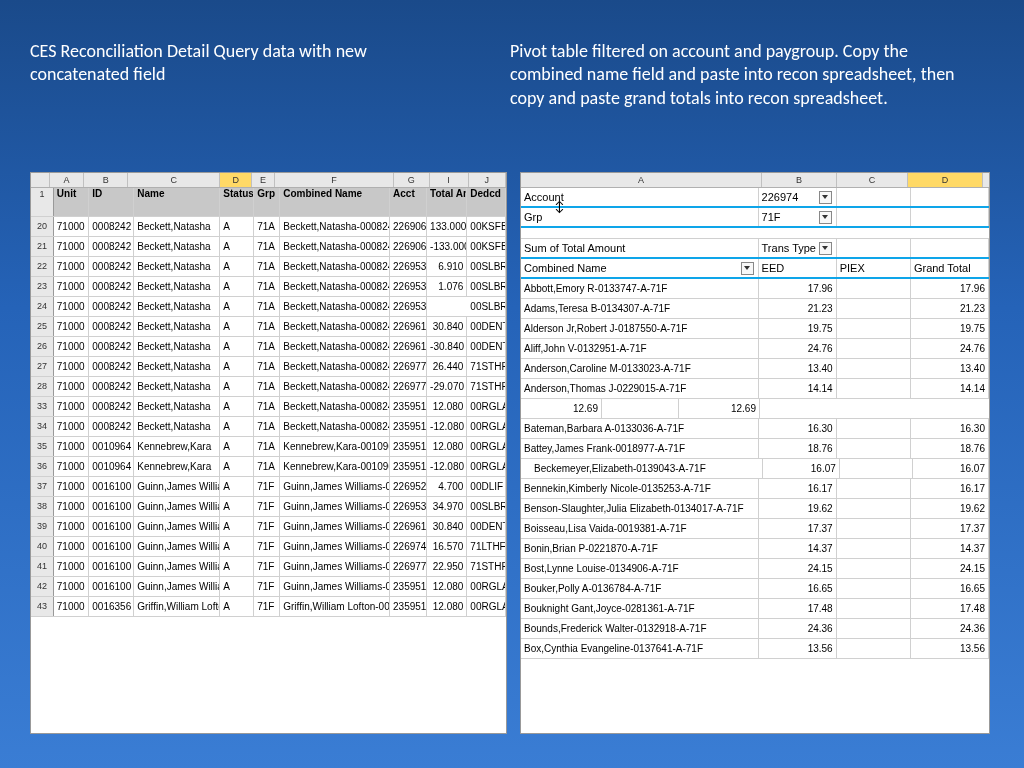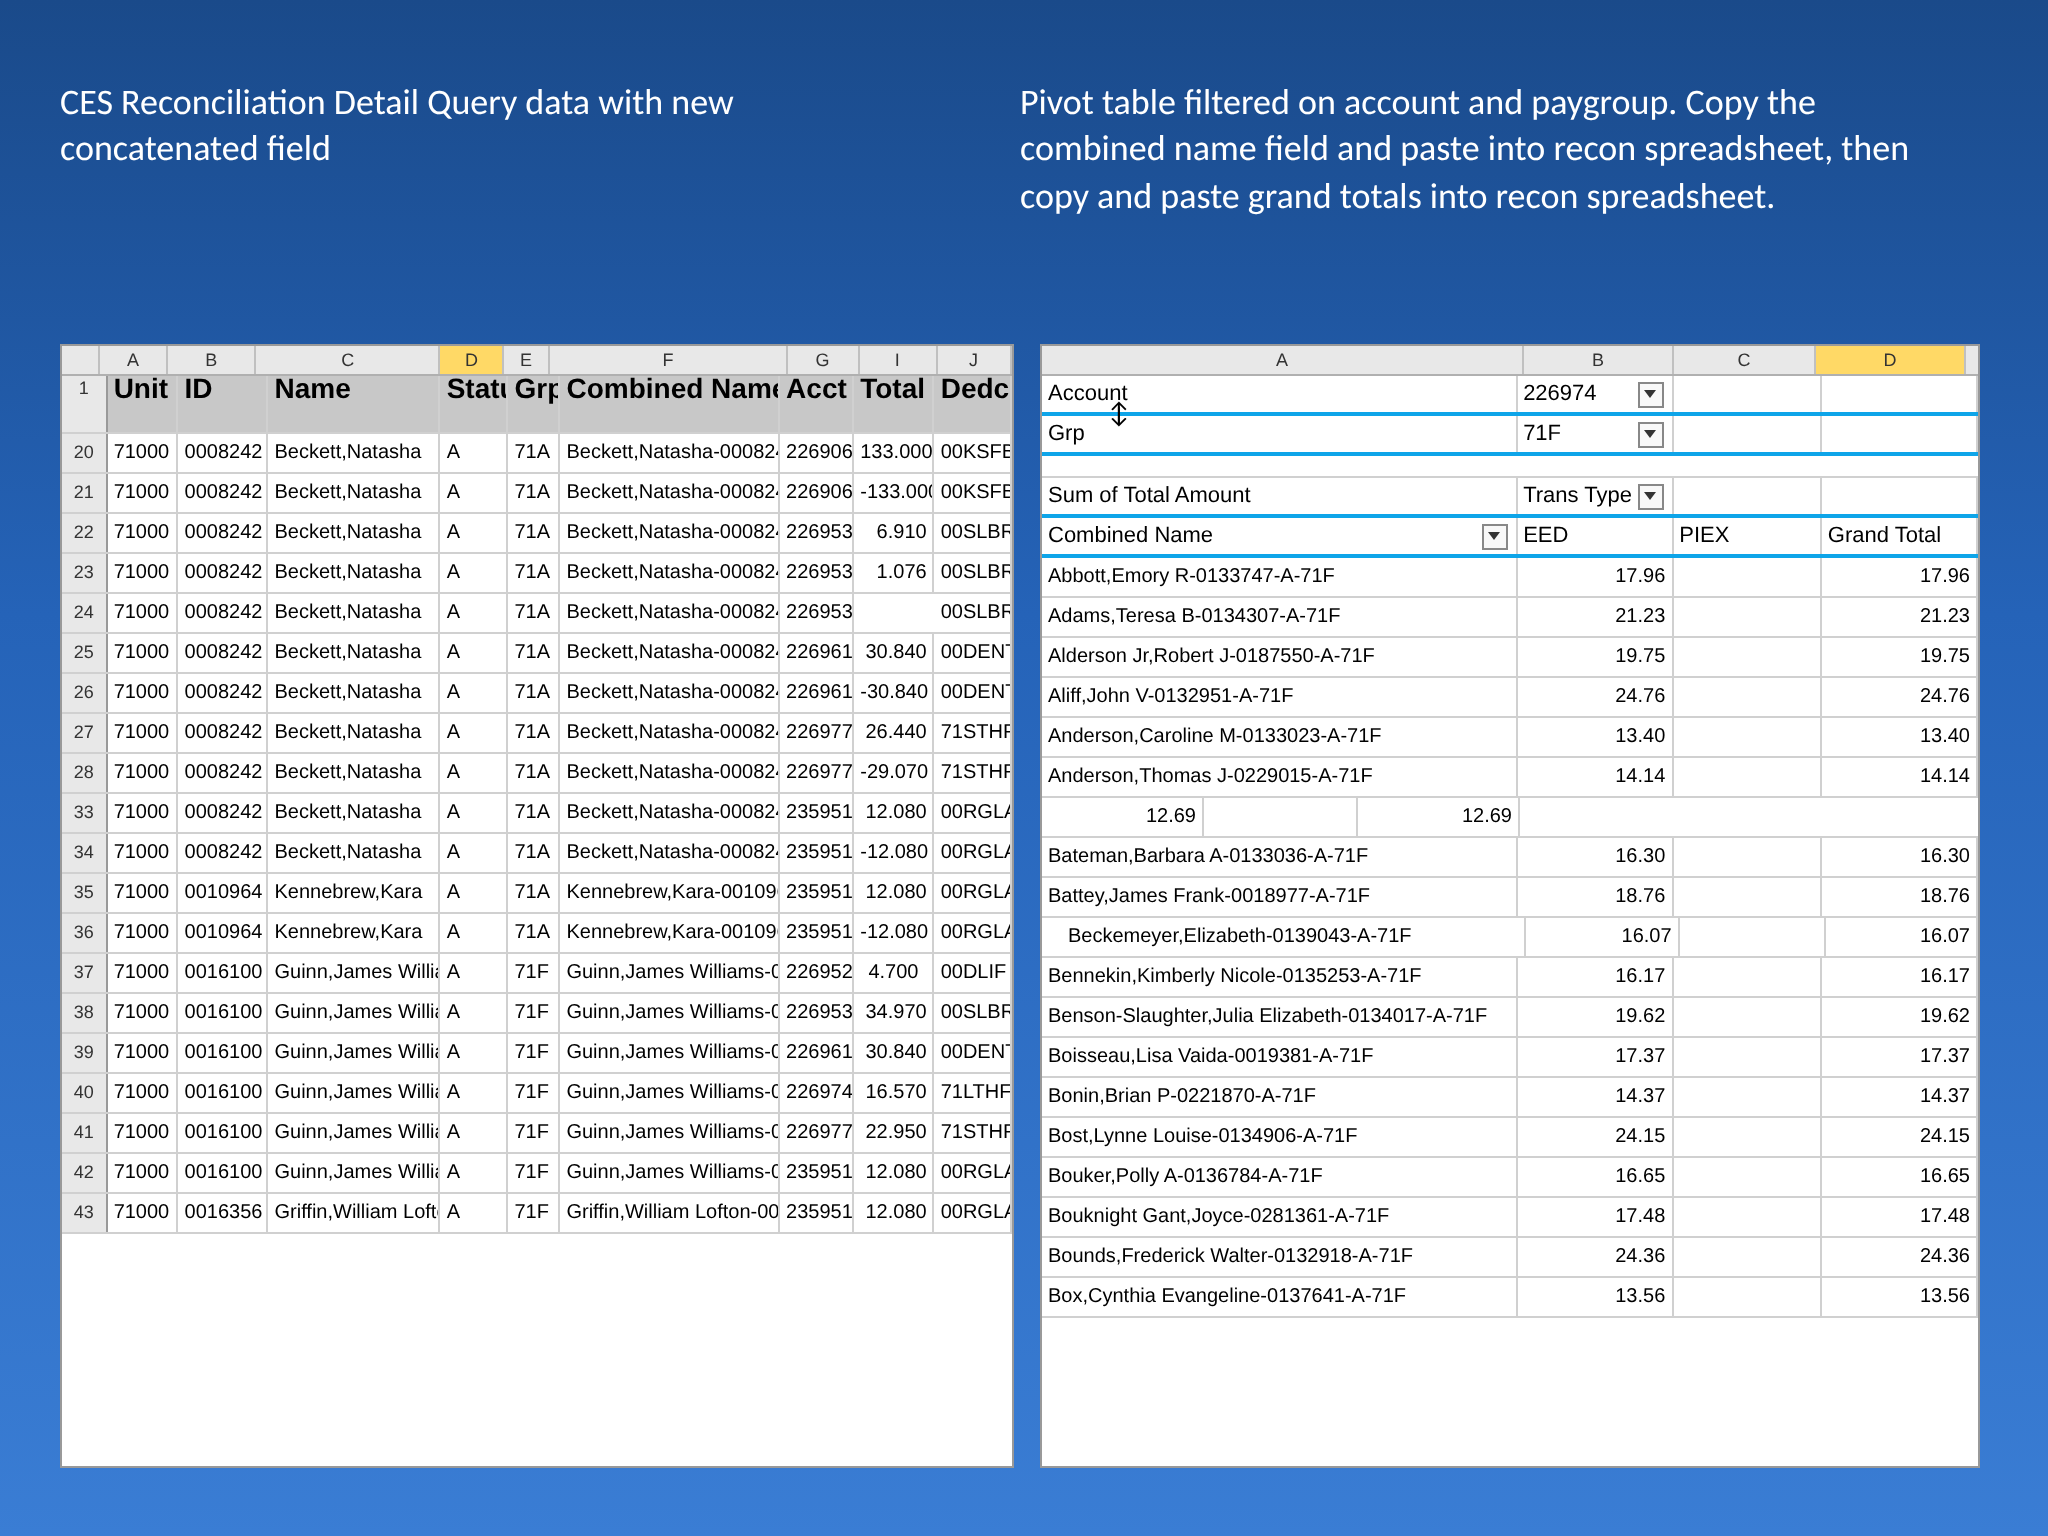--- a/index.html
+++ b/index.html
@@ -9,21 +9,21 @@
 .cap-right{top:40px;left:510px;width:470px}
 .sheet{position:absolute;background:#fff;border:1px solid #999;font-family:Tahoma,Arial,sans-serif;font-size:10px;color:#000}
 .sheet-left{top:172px;left:30px;width:475px;height:560px}
 .sheet-right{top:172px;left:520px;width:468px;height:560px}
 .hdr-row{display:flex;background:#e8e8e8;border-bottom:1px solid #b0b0b0;height:14px}
 .col-head{border-right:1px solid #c0c0c0;text-align:center;font-size:9px;color:#333;line-height:14px}
 .col-head.sel{background:#ffd966}
 .row{display:flex;border-bottom:1px solid #d0d0d0;height:19px;line-height:19px}
 .cell{border-right:1px solid #d0d0d0;padding:0 3px;overflow:hidden;white-space:nowrap;font-size:10px}
 .rh{background:#e8e8e8;text-align:center;color:#333;font-size:9px;border-right:1px solid #999}
-.th{background:#c8c8c8;font-weight:bold;font-size:14px}
+.th{background:#c8c8c8;font-weight:bold;font-size:10px}
 .num{text-align:right}
 .small-filter{display:inline-block;width:11px;height:11px;border:1px solid #888;background:#f8f8f8;float:right;margin:3px 1px 0 0;position:relative}
 .small-filter:after{content:"";position:absolute;top:3px;left:2px;border-left:3px solid transparent;border-right:3px solid transparent;border-top:4px solid #333}
 .pivot-filter-row{display:flex;border-bottom:2px solid #0ea5e9;height:18px;line-height:18px}
 .pivot-filter-row .cell{font-size:11px}
 .gap-row{height:10px;border-bottom:1px solid #d0d0d0}
 .cursor{position:absolute;font-size:14px;top:198px;left:554px;pointer-events:none}
 </style>
 </head>
 <body>
@@ -216,21 +216,21 @@
         </div>
         <div class="row">
           <div class="cell rh" style="width: 20px;">37</div>
           <div class="cell" style="width: 36px;">71000</div>
           <div class="cell" style="width: 48px;">0016100</div>
           <div class="cell" style="width: 100px;">Guinn,James Williams</div>
           <div class="cell" style="width: 34px;">A</div>
           <div class="cell" style="width: 24px;">71F</div>
           <div class="cell" style="width: 130px;">Guinn,James Williams-0016100-A-71F</div>
           <div class="cell num" style="width: 38px;">226952</div>
-          <div class="cell num" style="width: 42px; text-align: center;">4.700</div>
+          <div class="cell num" style="width: 42px;">4.700</div>
           <div class="cell num" style="width: 40px;">00DLIF</div>
         </div>
         <div class="row">
           <div class="cell rh" style="width: 20px;">38</div>
           <div class="cell" style="width: 36px;">71000</div>
           <div class="cell" style="width: 48px;">0016100</div>
           <div class="cell" style="width: 100px;">Guinn,James Williams</div>
           <div class="cell" style="width: 34px;">A</div>
           <div class="cell" style="width: 24px;">71F</div>
           <div class="cell" style="width: 130px;">Guinn,James Williams-0016100-A-71F</div>

